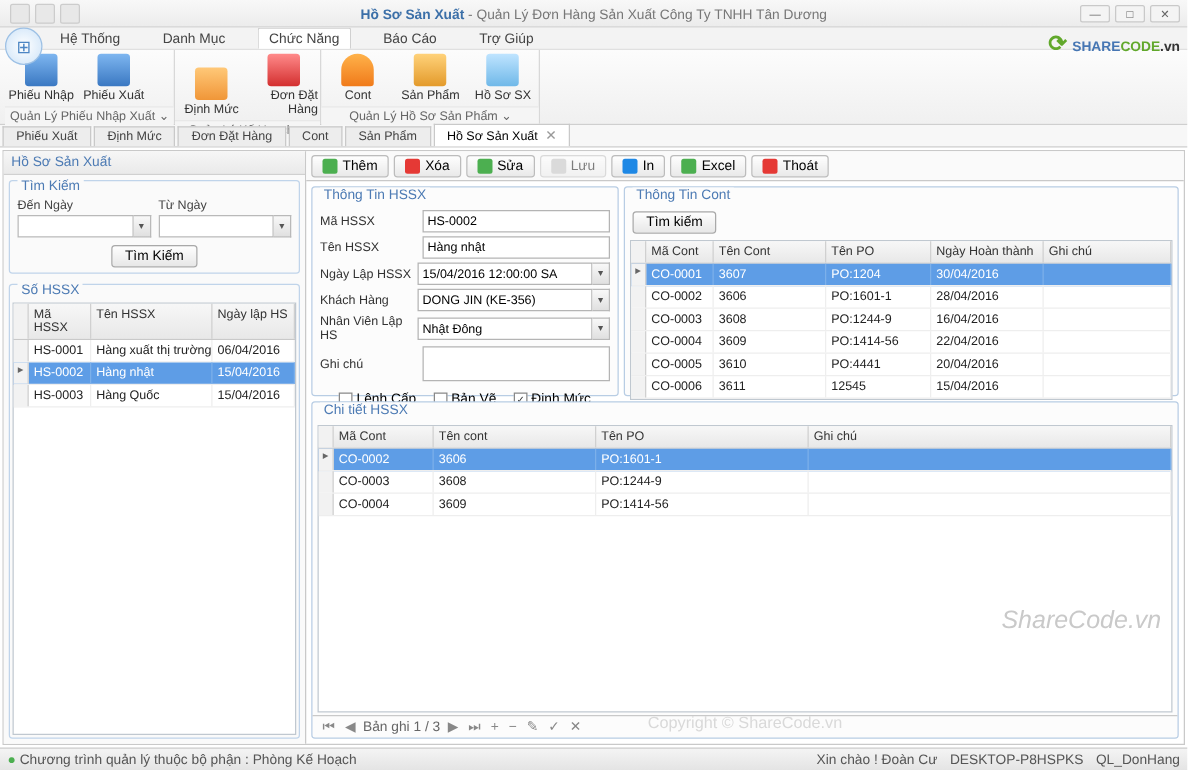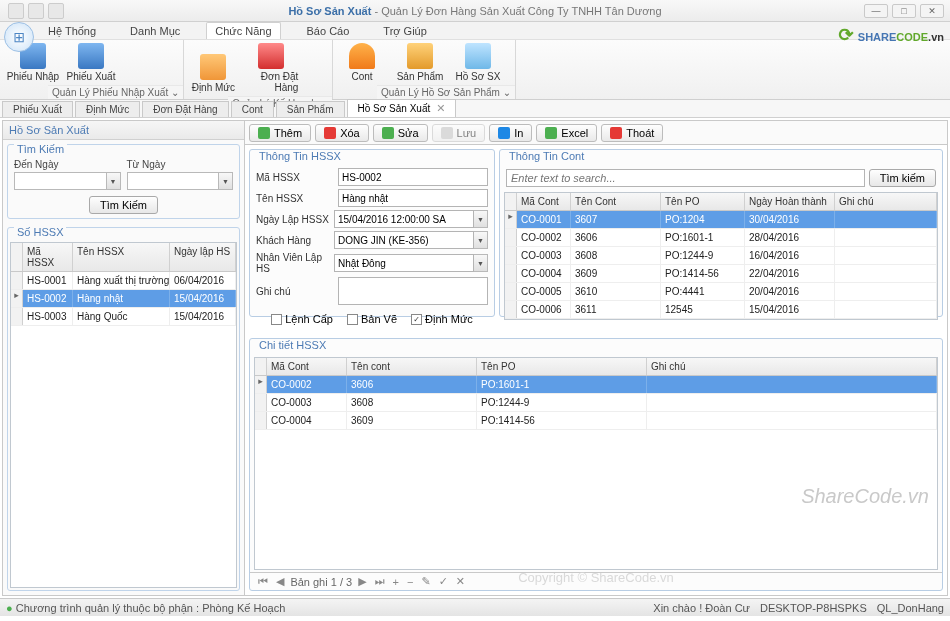--- a/index.html
+++ b/index.html
@@ -15,21 +15,21 @@
 .menubar { height: 18px; background: #f3f3f3; display: flex; align-items: center; padding-left: 40px; gap: 18px; color: #444; border-bottom: 1px solid #e0e0e0; }
 .menubar .tab { padding: 2px 8px; }
 .menubar .tab.active { background:#fff; border:1px solid #d0d0d0; border-bottom:none; border-radius:2px 2px 0 0; }
 .appbtn { position:absolute; left:4px; top:22px; width:30px; height:30px; border-radius:50%; background: radial-gradient(#fff,#cde3f8); border:1px solid #9cc0e5; z-index:40; display:flex; align-items:center; justify-content:center; font-size:14px;color:#4d86c4;}
 .ribbon { height: 60px; background: linear-gradient(#fcfcfc,#f0f0f0); border-bottom: 1px solid #cfcfcf; display: flex; padding-left: 4px; }
 .rgroup { border-right: 1px solid #d8d8d8; display: flex; flex-direction: column; }
 .rbtns { display: flex; flex: 1; }
 .rbtn { width: 58px; display: flex; flex-direction: column; align-items: center; justify-content: flex-end; padding: 3px 2px; gap: 2px; }
 .ricon { width: 26px; height: 26px; border-radius: 3px; }
 .rlabel { font-size: 10px; color: #333; text-align:right; }
-.rtitle { font-size: 10px; color: #666; text-align: center; padding: 1px 4px; background:#f5f5f5; border-top:1px solid #e8e8e8;margin-left:44px; }
+.rtitle { font-size: 10px; color: #666; text-align: center; padding: 1px 4px; background:#f5f5f5; border-top:1px solid #e8e8e8; }
 .ic-blue { background: linear-gradient(#7eb6f0,#3a78c2); }
 .ic-orange { background: linear-gradient(#ffc878,#f09638); }
 .ic-red { background: linear-gradient(#ff8a8a,#d32f2f); }
 .ic-cone { background: linear-gradient(#ffb24a,#f07a1a); border-radius:50% 50% 10% 10%; }
 .ic-box { background: linear-gradient(#ffd27a,#e39a2b); }
 .ic-folder { background: linear-gradient(#bfe4ff,#6fb8e8); }
 .doctabs { height: 18px; background: #f7f7f7; border-bottom: 1px solid #d0d0d0; display: flex; align-items: flex-end; padding-left: 2px; }
 .doctab { padding: 2px 10px; border: 1px solid #c9c9c9; border-bottom:none; background: #ededed; margin-right: 2px; font-size: 10px; color: #444; position:relative; }
 .doctab.active { background: #fff; color: #000; }
 .doctab .x { margin-left: 6px; color:#999; }
@@ -54,21 +54,21 @@
 .gc { border-right:1px solid #eee; padding:3px 4px; font-size:10px; color:#222; overflow:hidden; white-space:nowrap; }
 .grow.sel { background:#5e9de6; color:#fff; }
 .grow.sel .gc { color:#fff; border-right-color:#7cb0ea; }
 .rowind { width:12px; background:#f2f2f2; border-right:1px solid #d0d0d0; text-align:center; color:#666; font-size:9px;}
 .rightpane { flex:1; display:flex; flex-direction:column; }
 .toolbar { height: 24px; border-bottom:1px solid #c9c9c9; display:flex; align-items:center; padding:0 4px; gap:4px; background:#fafafa; }
 .tbtn { border:1px solid #bcbcbc; background:linear-gradient(#fefefe,#e9e9e9); border-radius:3px; padding:2px 8px; display:flex; align-items:center; gap:4px; }
 .tbtn.dis { opacity:.5; }
 .tico { width:12px; height:12px; border-radius:2px; }
 .tg { background:#4caf50; } .tr { background:#e53935; } .tb { background:#1e88e5; }
-.body2 { flex:1; padding:4px; display:flex; flex-direction:column; gap:21px; overflow:hidden; position:relative;}
+.body2 { flex:1; padding:4px; display:flex; flex-direction:column; gap:4px; overflow:hidden; position:relative;}
 .row2 { display:flex; gap:4px; }
 .panel { border:1px solid #b8cde4; border-radius:3px; background:#fcfcfc; padding-top:16px; position:relative; }
 .ptitle { position:absolute; top:0; left:6px; color:#4d7bb4; padding:0 3px; background:#fcfcfc; font-size:11px; }
 .form { padding:2px 6px; }
 .frow { display:flex; align-items:center; margin-bottom:3px; }
 .frow label { width:82px; font-size:10px; color:#333; }
 .frow input, .frow textarea { flex:1; border:1px solid #b4b4b4; height:18px; padding:0 3px; font-size:10px; }
 .frow textarea { height:28px; resize:none; }
 .chkrow { display:flex; gap:14px; justify-content:center; padding:3px 0; font-size:10px; }
 .chk { display:flex; align-items:flex-end; gap:3px; }
@@ -313,21 +313,20 @@
             <div class="chk">
                 <div class="box">✓</div>
                 <span>Định Mức</span>
               </div>
           </div>
         </div>
 
         <div class="panel" style="flex:1; display:flex; flex-direction:column;">
           <div class="ptitle">Thông Tin Cont</div>
           <div class="searchline">
-            <input placeholder="Enter text to search..." style="">
             <span class="btn">Tìm kiếm</span>
           </div>
           <div class="grid" style="flex:1; margin:2px 4px 4px;">
             <div class="ghead">
               <div class="rowind"></div>
               <div class="gh" style="width:54px">Mã Cont</div>
               <div class="gh" style="width:90px">Tên Cont</div>
               <div class="gh" style="width:84px">Tên PO</div>
               <div class="gh" style="width:90px">Ngày Hoàn thành</div>
               <div class="gh" style="flex:1">Ghi chú</div>

